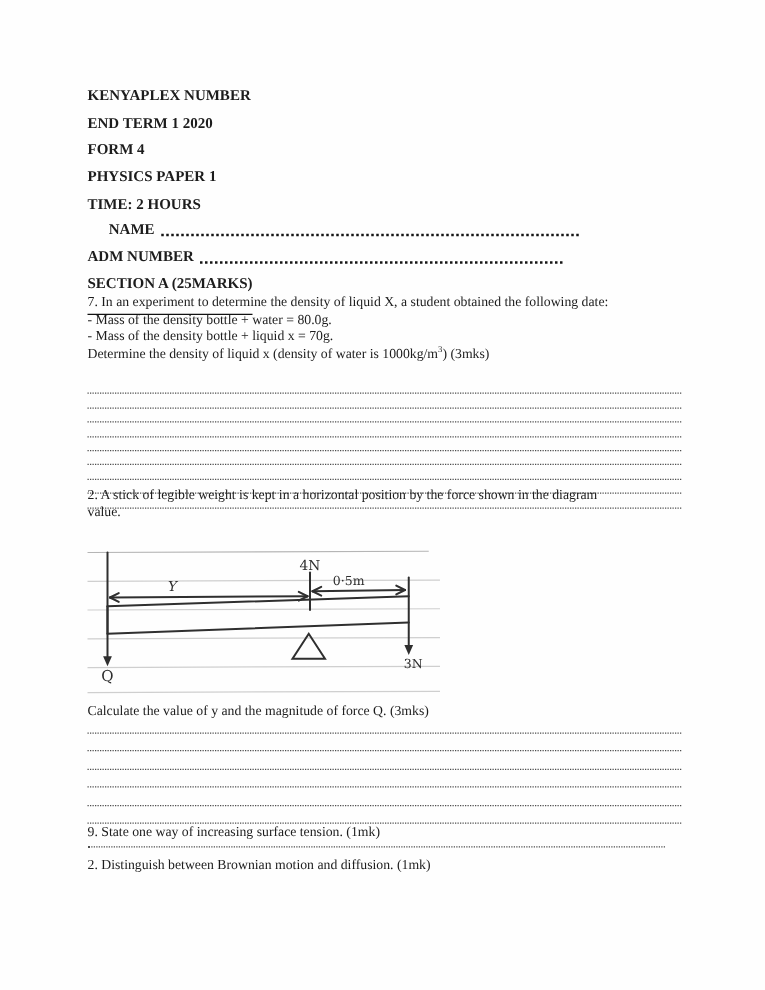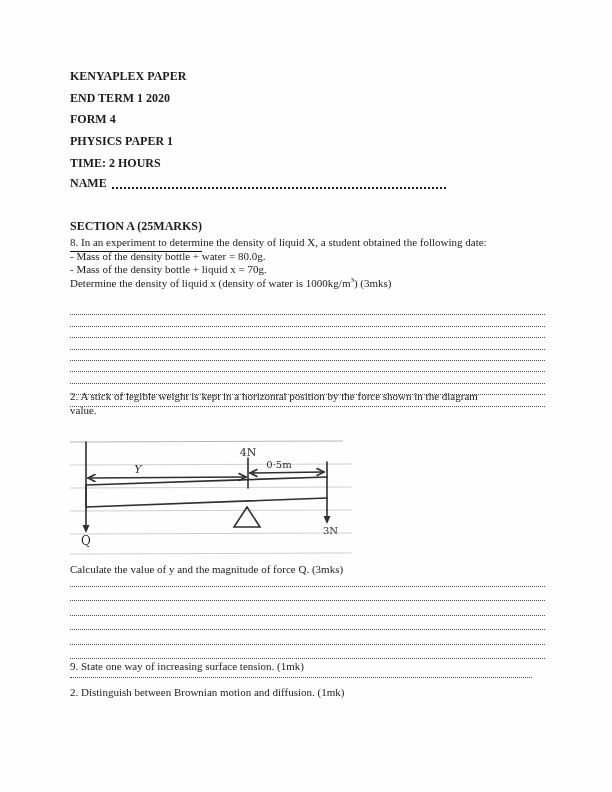--- a/index.html
+++ b/index.html
@@ -21,37 +21,41 @@
   .q2lines .ansline{height:13.5px;}
   .q3lines .ansline{height:6px;}
   sup{font-size:7px;line-height:0;}
   svg text{font-family:"DejaVu Serif", serif;fill:#2e2e2e;}
 </style>
 </head>
 <body>
 
 <div class="page">
 
-  <div class="abs hline" style="top:69px">KENYAPLEX PAPER</div>
+  <div class="abs hline" style="top:69px">KENYAPLEX NUMBER</div>
   <div class="abs hline" style="top:91px">END TERM 1 2020</div>
   <div class="abs hline" style="top:112px">FORM 4</div>
   <div class="abs hline" style="top:134px">PHYSICS PAPER 1</div>
   <div class="abs hline" style="top:156px">TIME: 2 HOURS</div>
 
-  <div class="abs fieldline" style="top:176px;width:376px;">
+  <div class="abs fieldline" style="top:176px;width:376px;margin-left:17px;">
     <span class="lbl">NAME</span>
+    <span class="leader"></span>
+  </div>
+  <div class="abs fieldline" style="top:198px;width:380px;">
+    <span class="lbl">ADM NUMBER</span>
     <span class="leader"></span>
   </div>
 
   <div class="abs section-head" style="top:219px">
     <span>SECTION A (25MARKS)</span>
   </div>
 
   <div class="abs body-text" style="top:236px;width:488px;">
-    <div>8. In an experiment to determine the density of liquid X, a student obtained the following date:</div>
+    <div>7. In an experiment to determine the density of liquid X, a student obtained the following date:</div>
     <div>- Mass of the density bottle + water = 80.0g.</div>
     <div>- Mass of the density bottle + liquid x = 70g.</div>
     <div><span>Determine the density of liquid x (density of water is 1000kg/m</span><sup>3</sup><span>) (3mks)</span></div>
   </div>
   <div class="abs anslines q1lines" style="top:304px;width:475px;">
       <div class="ansline"></div>
       <div class="ansline"></div>
       <div class="ansline"></div>
       <div class="ansline"></div>
       <div class="ansline"></div>

